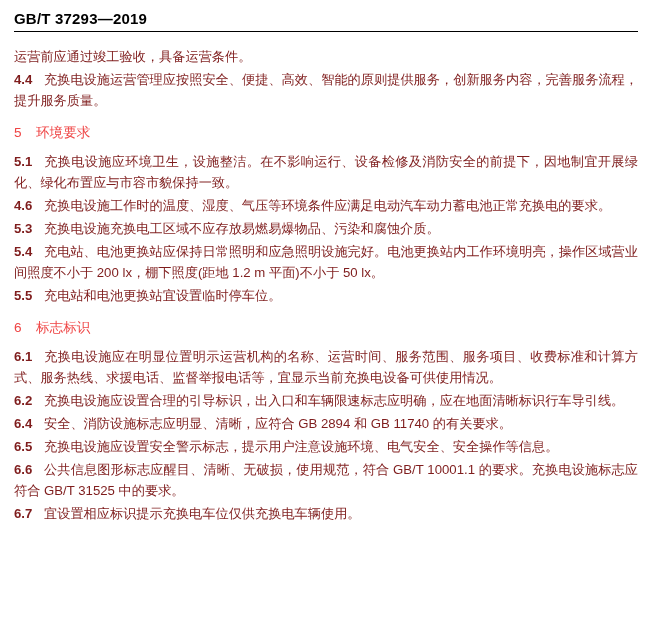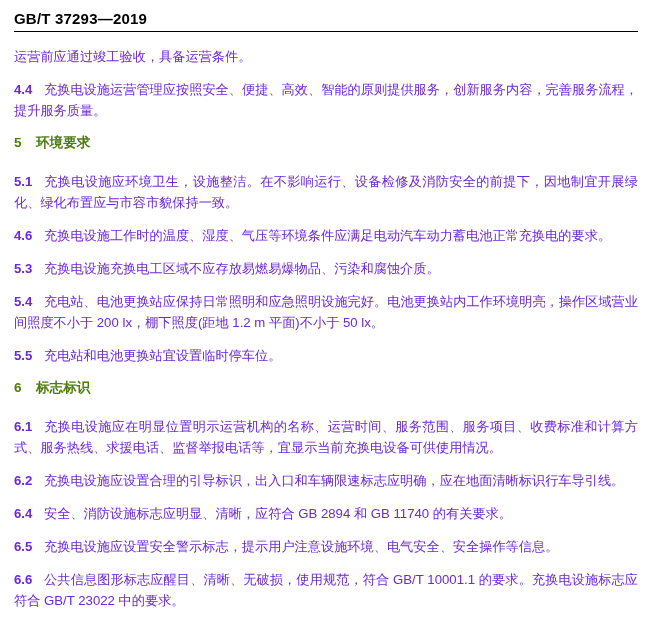--- a/index.html
+++ b/index.html
@@ -33,41 +33,40 @@
     border-top: 1px solid #000;
     margin: 4px 0 14px 0;
     height: 0;
   }
   p {
     margin: 0 0 1px 0;
     font-size: 13.2px;
     line-height: 21px;
     text-align: justify;
     text-justify: inter-ideograph;
-    color: #6d28d9;
+    color: #7f1d1d;
   }
   .body-text {
     margin-bottom: 2px;
   }
   .clause {
     display: block;
   }
   .clause .num {
     display: inline-block;
     min-width: 30px;
   }
   .clause-bold {
     font-weight: bold;
-    margin-top: 10px;
   }
   .section-head {
-    font-weight: bold;
+    font-weight: normal;
     font-size: 13.6px;
     margin: 13px 0 9px 0;
-    color: #4d7c0f;
+    color: #ef4444;
   }
   .section-head .num {
     display: inline-block;
     min-width: 22px;
   }
 </style>
 </head>
 <body>
 
 <div class="page">
@@ -95,17 +94,17 @@
 
   <p class="body-text clause"><span class="num clause-bold">6.1</span><span>充换电设施应在明显位置明示运营机构的名称、运营时间、服务范围、服务项目、收费标准和计算方式、服务热线、求援电话、监督举报电话等，宜显示当前充换电设备可供使用情况。</span></p>
 
   <p class="body-text clause"><span class="num clause-bold">6.2</span><span>充换电设施应设置合理的引导标识，出入口和车辆限速标志应明确，应在地面清晰标识行车导引线。</span></p>
 
 
   <p class="body-text clause"><span class="num clause-bold">6.4</span><span>安全、消防设施标志应明显、清晰，应符合 GB 2894 和 GB 11740 的有关要求。</span></p>
 
   <p class="body-text clause"><span class="num clause-bold">6.5</span><span>充换电设施应设置安全警示标志，提示用户注意设施环境、电气安全、安全操作等信息。</span></p>
 
-  <p class="body-text clause"><span class="num clause-bold">6.6</span><span>公共信息图形标志应醒目、清晰、无破损，使用规范，符合 GB/T 10001.1 的要求。充换电设施标志应符合 GB/T 23022 中的要求。</span></p>
+  <p class="body-text clause"><span class="num clause-bold">6.6</span><span>公共信息图形标志应醒目、清晰、无破损，使用规范，符合 GB/T 10001.1 的要求。充换电设施标志应符合 GB/T 31525 中的要求。</span></p>
 
   <p class="body-text clause"><span class="num clause-bold">6.7</span><span>宜设置相应标识提示充换电车位仅供充换电车辆使用。</span></p>
 
 </div>
 
 </body></html>

